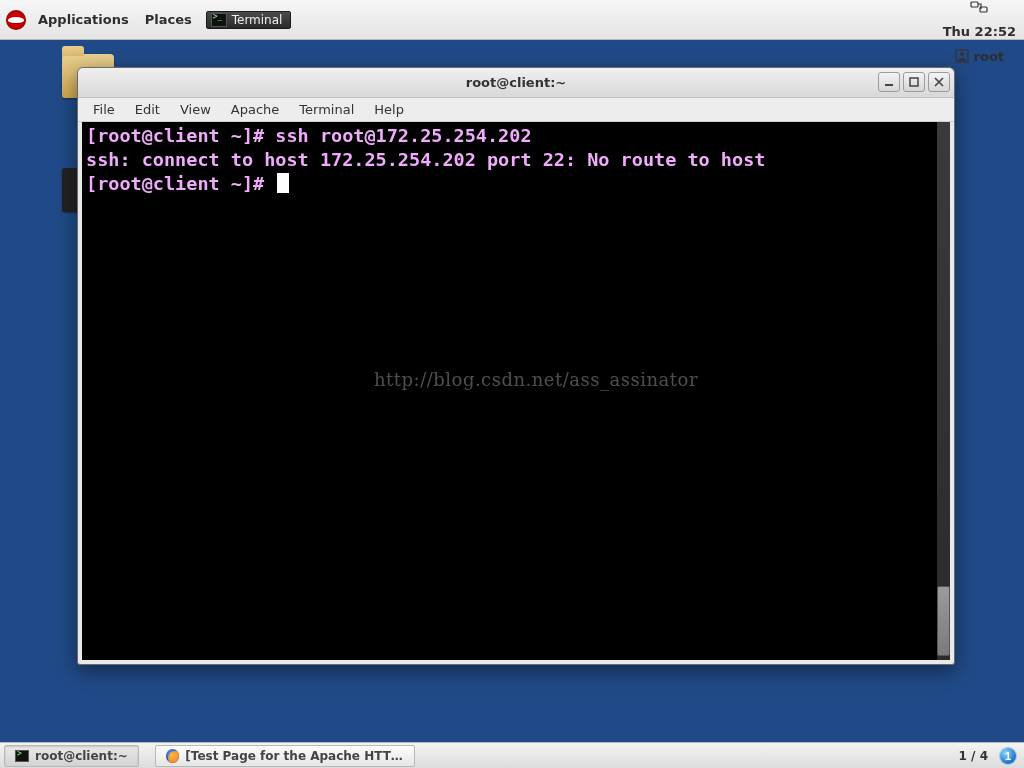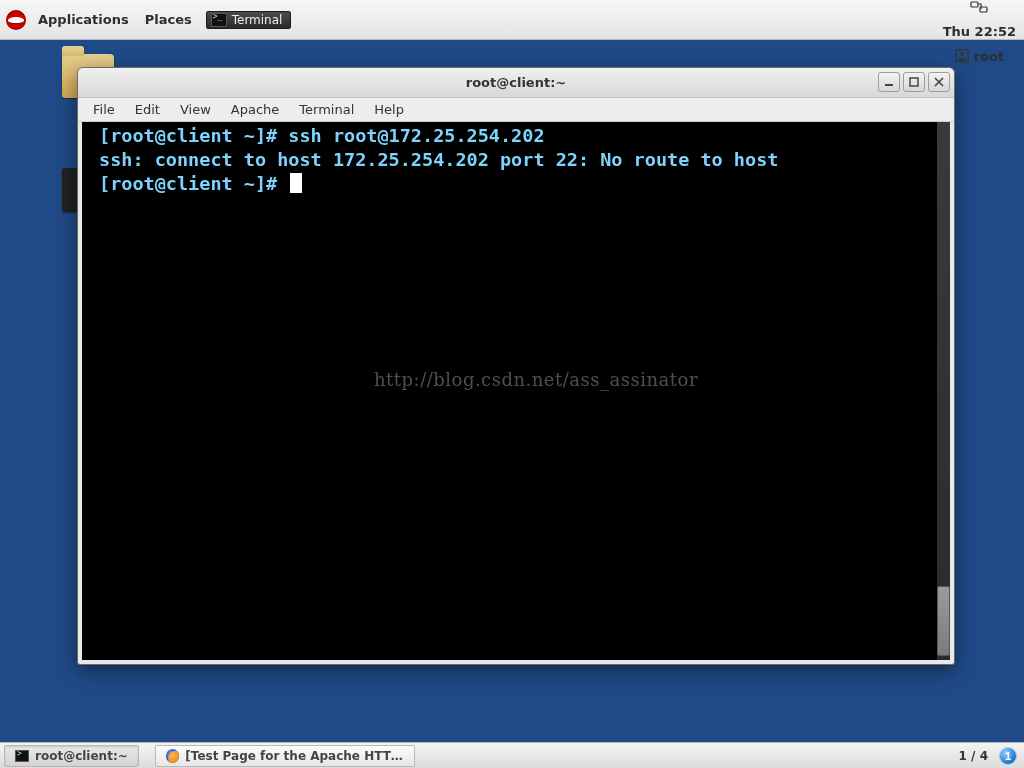--- a/index.html
+++ b/index.html
@@ -99,21 +99,21 @@
     display:flex; align-items:flex-end;
   }
   .term-scroll .thumb{
     width:100%; height:70px; margin-bottom:4px;
     background:linear-gradient(#9b9b9b,#7a7a7a);
     border:1px solid #555; border-radius:2px;
   }
   .term-text{
     position:absolute; top:2px; left:4px; right:16px;
     font: bold 18.5px/24px "DejaVu Sans Mono","Liberation Mono",monospace;
-    color:#7dd3fc; white-space:pre;margin-left:13px;
+    color:#f0abfc; white-space:pre;
   }
   .cursor-block{
     display:inline-block; width:12px; height:20px; background:#fff;
     vertical-align:-3px; margin-left:2px;
   }
   .watermark{
     position:absolute; left:0; right:0; top:50%; transform:translateY(-20px);
     text-align:center;
     font: 18px/1 "DejaVu Serif", Georgia, serif;
     color:#4f4f4f; letter-spacing:.5px;

